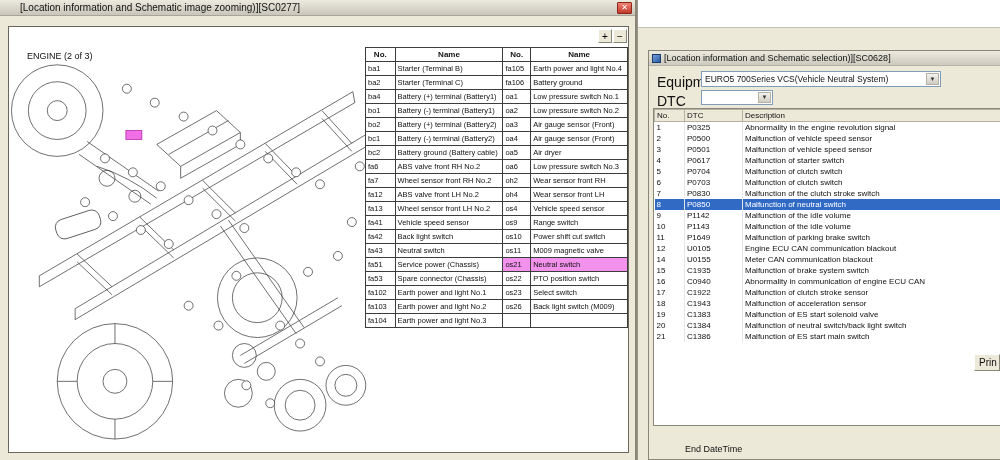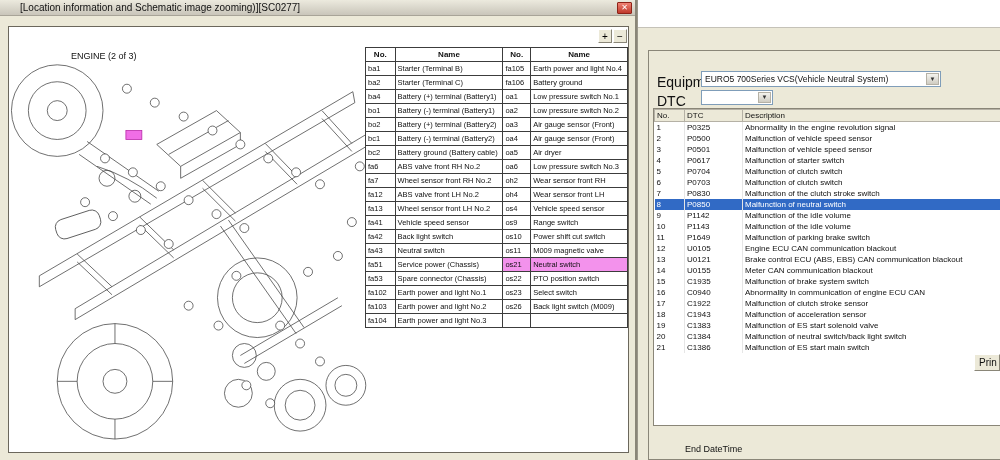--- a/index.html
+++ b/index.html
@@ -22,21 +22,21 @@
   .titlebar { position:relative; height:16px; padding:0 20px;
     background:linear-gradient(#eceade,#c9c5ba); border-bottom:1px solid #a8a498;
     display:flex; align-items:center; }
   .title-text { font-size:10px; white-space:nowrap; overflow:hidden; }
   .close-btn { position:absolute; right:3px; top:2px; width:15px; height:12px;
     background:linear-gradient(#ef8273,#c0392b); border:1px solid #8e2318; border-radius:1px;
     color:#fff; font-size:8px; line-height:10px; text-align:center; }
   .img-panel { position:absolute; left:8px; top:26px; width:621px; height:427px;
     background:#fff; border:1px solid #6b675c; }
   .schematic { position:absolute; left:0; top:0; width:100%; height:100%; }
-  .diagram-label { position:absolute; left:18px; top:24px; font-size:9px;margin-left:44px; }
+  .diagram-label { position:absolute; left:18px; top:24px; font-size:9px; }
   .zoom-box { position:absolute; top:29px; right:8px; display:flex; gap:1px; z-index:6; }
   .zoom-btn { width:14px; height:14px; background:#ece9d8;
     border:1px solid; border-color:#fff #8a8678 #8a8678 #fff;
     font-size:10px; line-height:11px; text-align:center; }
 
   
   .legend-wrap { position:absolute; left:356px; top:20px; }
   table.legend { border-collapse:collapse; background:#fff; }
   .legend th, .legend td { border:1px solid #3c3c3c; height:13px; line-height:13px;
     padding:0 2px; font-size:7.5px; white-space:nowrap; overflow:hidden; text-align:left; }
@@ -72,20 +72,24 @@
   .footer-label { position:absolute; left:36px; top:393px; font-size:9px;text-align:right; }
 </style>
 </head>
 <body>
 
 <div class="main-right">
   <div class="topstrip"></div>
 </div>
 
 <div class="dialog">
+  <div class="dlg-titlebar">
+    <span class="dlg-icon"></span>
+    <span class="dlg-title">[Location information and Schematic selection)][SC0628]</span>
+  </div>
 
   <span class="lbl" style="left:8px; top:23px">Equipment</span>
   <div class="combo" style="left:52px; top:20px; width:240px; height:16px">
     <span>EURO5 700Series VCS(Vehicle Neutral System)</span>
     <span class="combo-arrow">▼</span>
   </div>
 
   <span class="lbl" style="left:8px; top:42px">DTC</span>
   <div class="combo" style="left:52px; top:39px; width:72px; height:15px">
     <span></span>
@@ -159,25 +163,20 @@
           </tr>
           <tr>
             <td>11</td>
             <td>P1649</td>
             <td>Malfunction of parking brake switch</td>
           </tr>
           <tr>
             <td>12</td>
             <td>U0105</td>
             <td>Engine ECU CAN communication blackout</td>
-          </tr>
-          <tr>
-            <td>13</td>
-            <td>U0121</td>
-            <td>Brake control ECU (ABS, EBS) CAN communication blackout</td>
           </tr>
           <tr>
             <td>14</td>
             <td>U0155</td>
             <td>Meter CAN communication blackout</td>
           </tr>
           <tr>
             <td>15</td>
             <td>C1935</td>
             <td>Malfunction of brake system switch</td>

